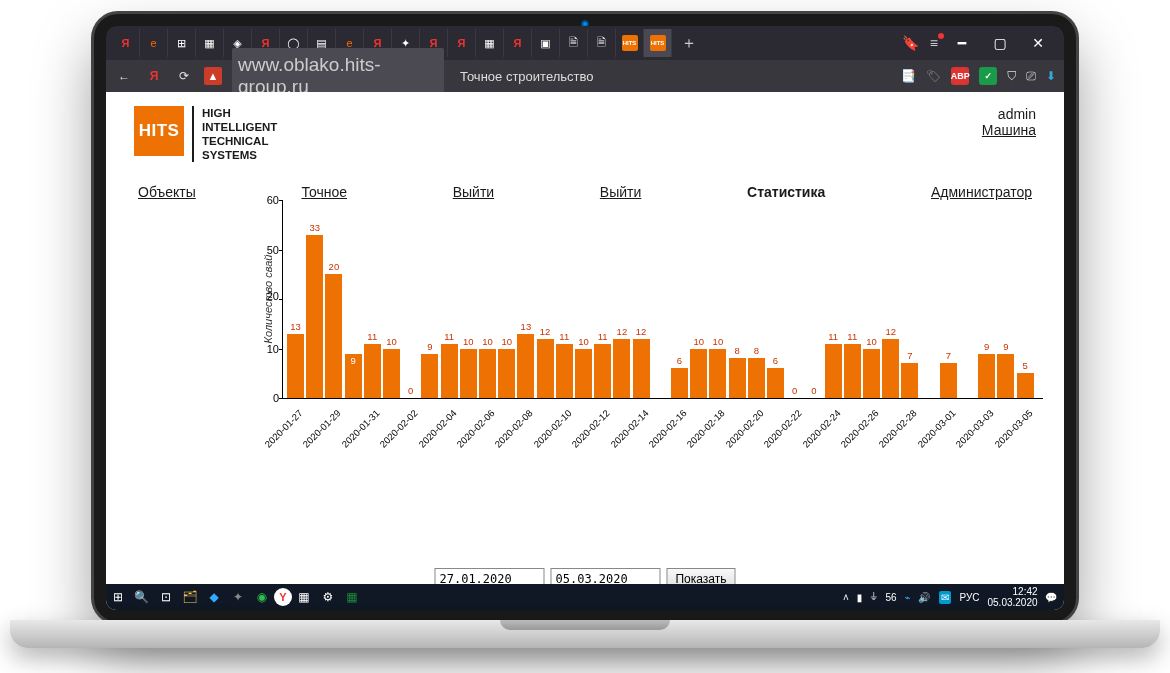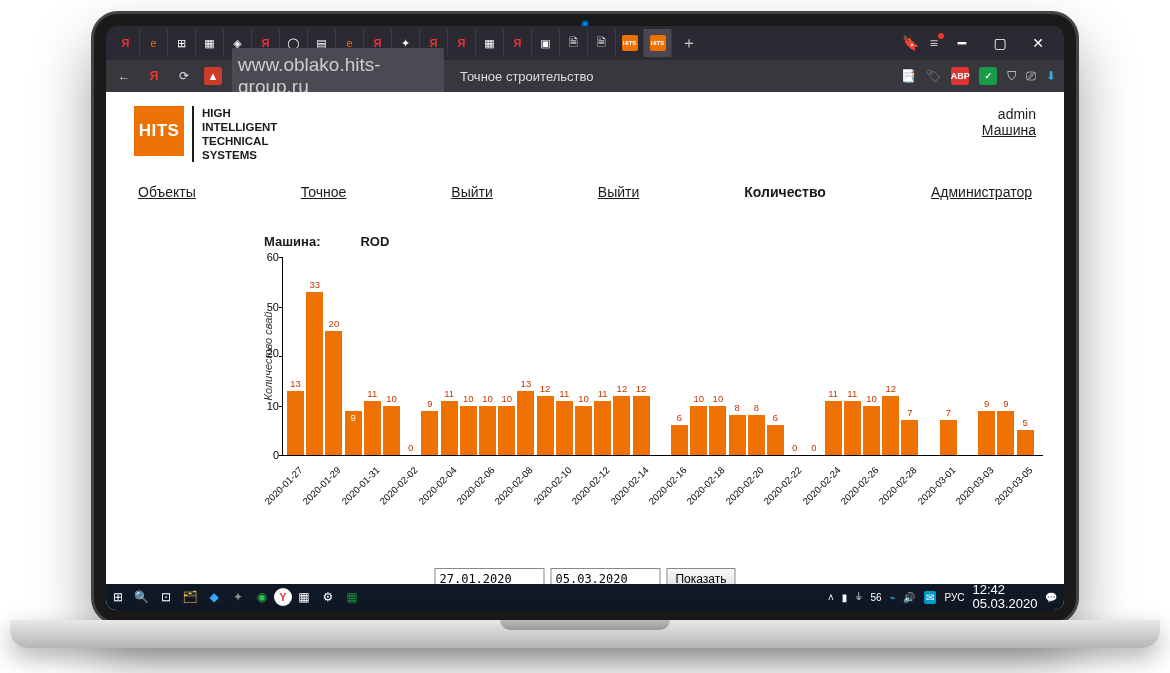--- a/index.html
+++ b/index.html
@@ -58,21 +58,21 @@
   .xtick{position:absolute;top:100%;font-size:9.5px;transform-origin:left top;transform:rotate(-45deg) translate(-54px,8px);white-space:nowrap;color:#000;}
 
   .controls{position:absolute;left:50%;transform:translateX(-50%);top:476px;display:flex;gap:6px;align-items:center;}
   .date-input{width:100px;height:18px;border:1px solid #888;font-family:monospace;font-size:12px;padding:1px 4px;}
   .show-btn{height:22px;border:1px solid #888;background:linear-gradient(#f8f8f8,#e0e0e0);font-size:12px;padding:0 8px;cursor:pointer;}
 
   
   .taskbar{position:absolute;left:0;right:0;bottom:0;height:26px;background:#101725;display:flex;align-items:center;color:#fff;font-size:10px;}
   .tb-ico{width:24px;height:24px;display:flex;align-items:center;justify-content:center;font-size:12px;}
   .tb-tray{margin-left:auto;display:flex;align-items:center;gap:8px;padding-right:6px;}
-  .tb-clock{font-size:13px;line-height:1.1;}
+  .tb-clock{font-size:10px;line-height:1.1;text-align:right;}
 </style>
 </head>
 <body>
 
 <div class="stage">
   <div class="laptop-body">
     <div class="camera"></div>
     <div class="bezel">
 
       <div class="tab-strip">
@@ -179,28 +179,24 @@
             <div class="user-name">admin</div>
             <a href="#" class="logout">Машина</a>
           </div>
         </div>
 
         <div class="nav" id="nav-host">
             <a href="#">Объекты</a>
             <a href="#">Точное</a>
             <a href="#">Выйти</a>
             <a href="#">Выйти</a>
-            <a href="#" class="active">Количество</a>
+            <a href="#" class="active">Статистика</a>
             <a href="#">Администратор</a>
           </div>
 
-        <div class="chart-title">
-          <span class="k">Машина:</span>
-          <span class="v">ROD</span>
-        </div>
 
         <div class="chart-wrap" style="height:198px;">
           <div class="y-label">Количество свай</div>
           <div class="plot" id="plot">
             <div class="bars" id="bars">
                 <div class="bar-slot" style="left: 4px;">
                   <div class="bar" style="height: 64.35px;"></div>
                   <div class="bar-lbl top" style="bottom: 66.35px;">13</div>
                 </div>
                 <div class="bar-slot" style="left: 23.2px;">

